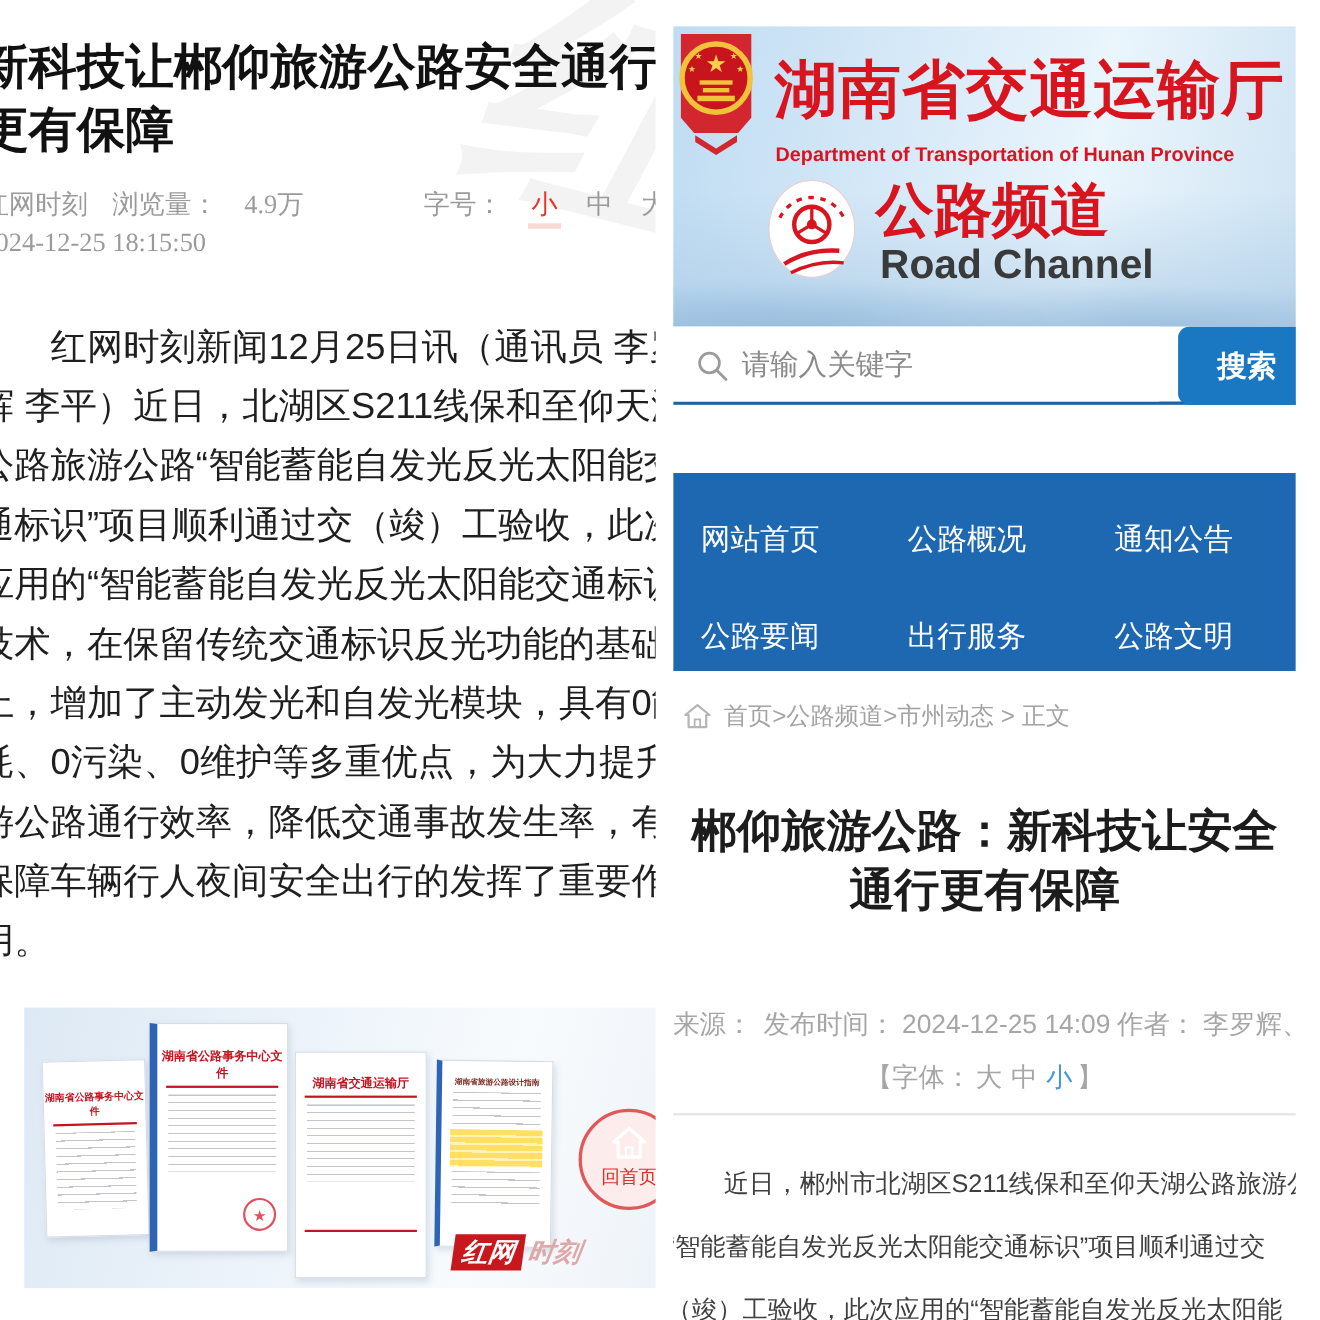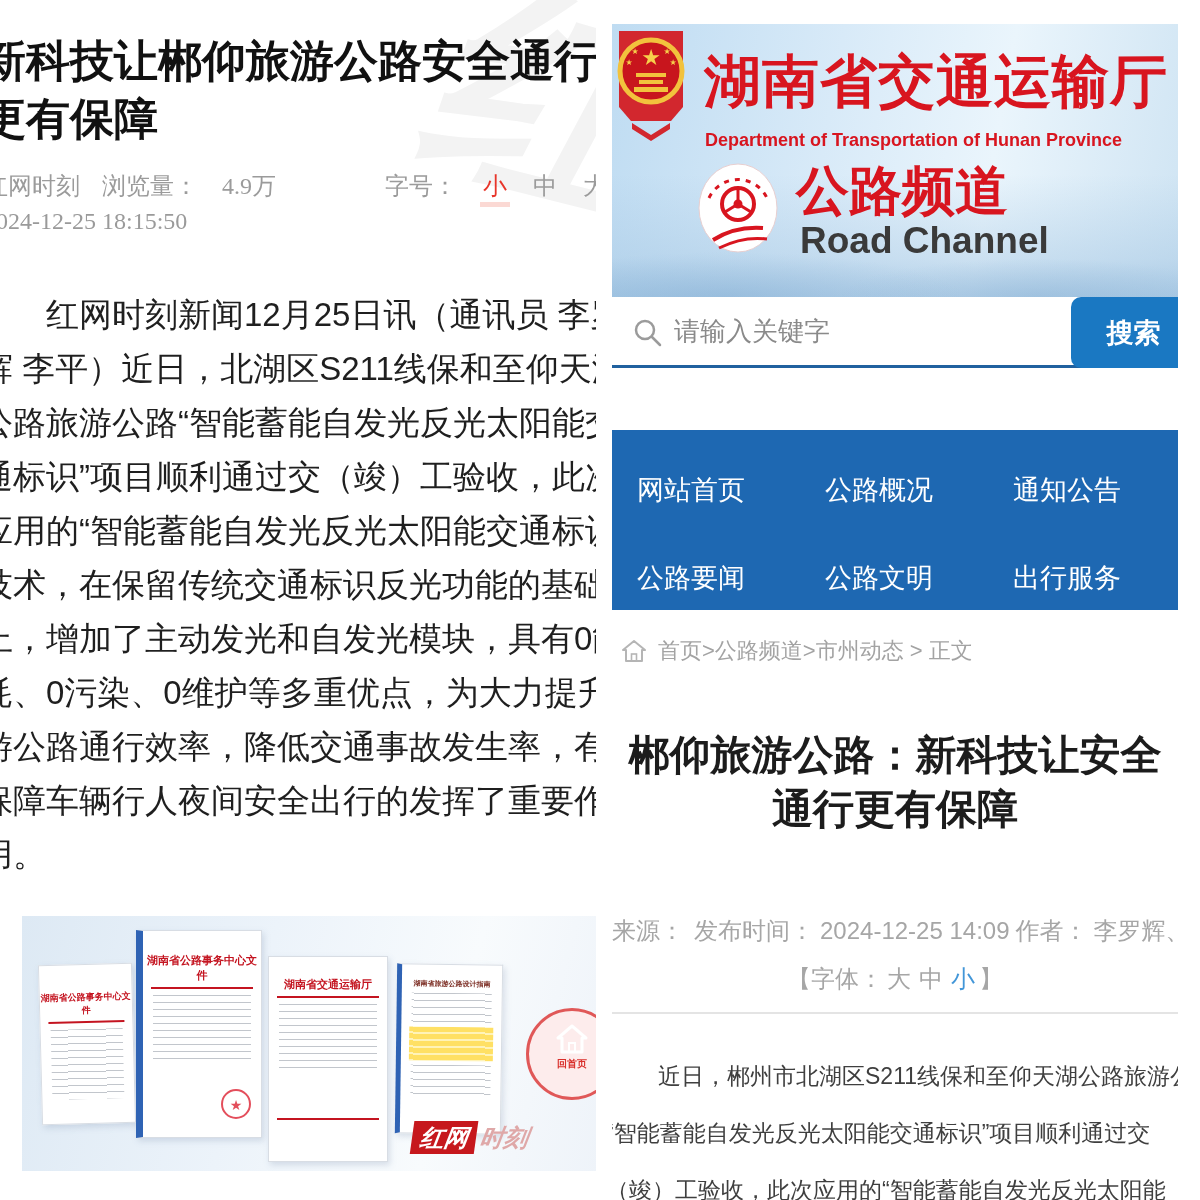--- a/index.html
+++ b/index.html
@@ -55,21 +55,21 @@
   .doc4 .hl { margin:4px 8px; height:34px;
           background:repeating-linear-gradient(#ffe064 0 5px, #fff3b8 5px 7px); }
   .doc4 .doc-lines { height:30px; }
   .stamp { position:absolute; right:10px; bottom:18px; width:30px; height:30px;
            border:2px solid #d23; border-radius:50%; color:#d23; font-size:14px;
            line-height:28px; text-align:center; opacity:.8; }
   .home-badge { position:absolute; left:504px; top:92px; width:92px; height:92px;
            background:#fdecec; border:3px solid #e05858; border-radius:50%;
            text-align:center; color:#d9302c; }
   .home-badge svg { margin-top:12px; }
-  .home-badge .hb-label { font-size:10px; font-weight:700; margin-top:-2px; }
+  .home-badge .hb-label { font-size:17px; font-weight:400; margin-top:-2px; }
   .brand { position:absolute; left:390px; top:206px; transform:skewX(-8deg);
            font-style:italic; font-weight:700; font-size:24px; white-space:nowrap; }
   .brand .b1 { background:#c6181d; color:#fff; padding:3px 8px; }
   .brand .b2 { color:#dfa8a8; padding-left:4px; }
 
   
   #right-panel { position:absolute; left:612px; top:0; width:566px; height:1200px;
                  background:#fff; overflow:hidden; }
 
   .banner { position:absolute; left:0; top:24px; width:566px; height:273px;
@@ -248,22 +248,22 @@
     </div>
 
     <div class="nav">
       <div class="nav-row r1">
         <div class="nav-item">网站首页</div>
         <div class="nav-item">公路概况</div>
         <div class="nav-item">通知公告</div>
       </div>
       <div class="nav-row r2">
         <div class="nav-item">公路要闻</div>
+        <div class="nav-item">出行服务</div>
         <div class="nav-item">公路文明</div>
-        <div class="nav-item">出行服务</div>
       </div>
     </div>
 
     <div class="breadcrumb">
       <svg width="28" height="28" viewBox="0 0 28 28">
         <path d="M14 4 L25 13 L22 13 L22 24 L6 24 L6 13 L3 13 Z" fill="none" stroke="#b5b5b5" stroke-width="2" stroke-linejoin="round"></path>
         <rect x="11.5" y="17" width="5" height="7" fill="none" stroke="#b5b5b5" stroke-width="1.6"></rect>
       </svg>
       <span>首页&gt;公路频道&gt;市州动态 &gt; 正文</span>
     </div>

